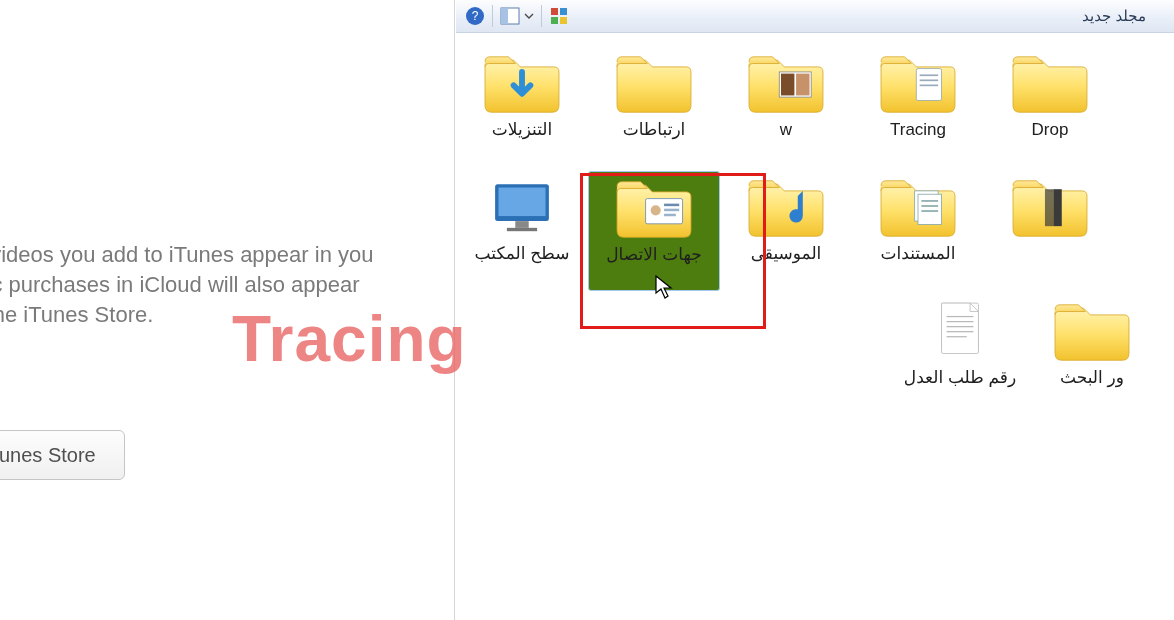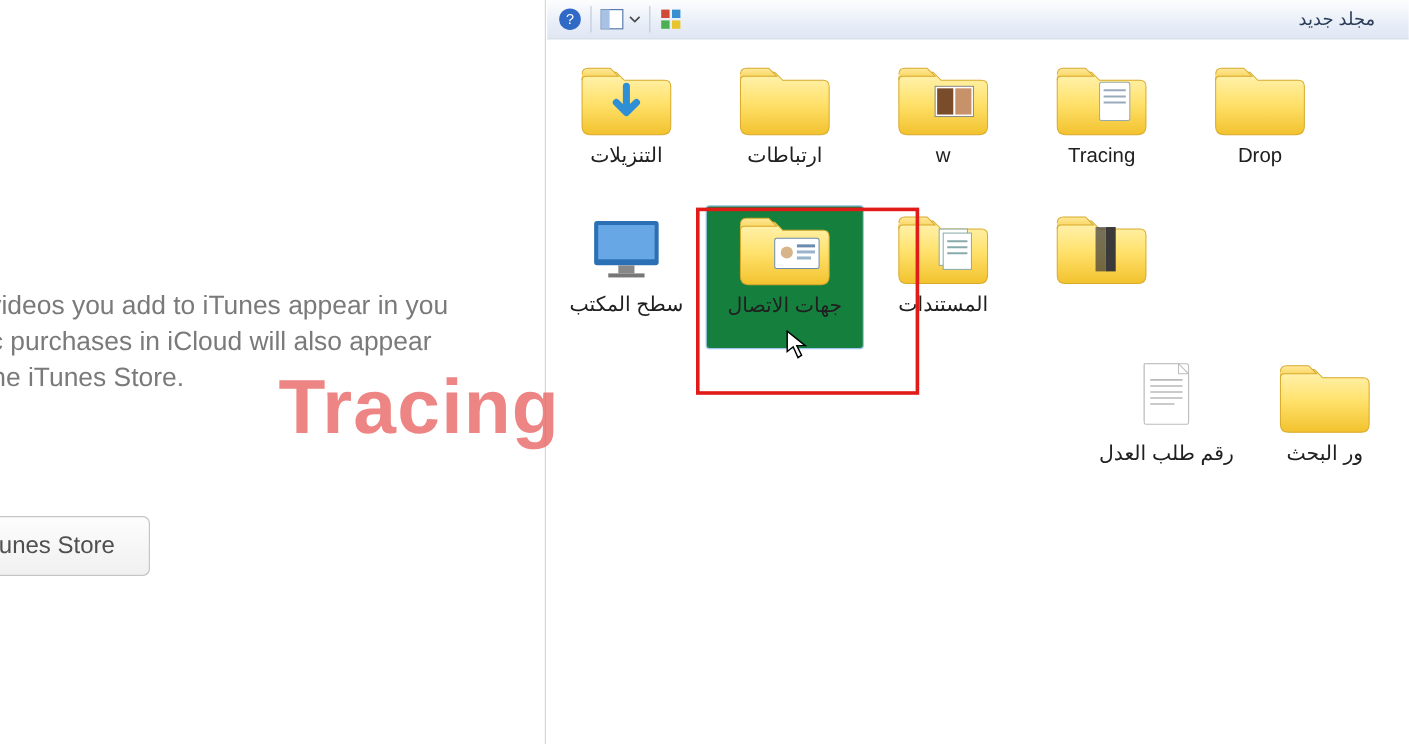--- a/index.html
+++ b/index.html
@@ -126,33 +126,33 @@
     text-align: center;
     flex-shrink: 0;
   }
   .folder .lbl {
     margin-top: 4px;
     line-height: 18px;
     word-break: break-word;
     max-width: 120px;
   }
   .folder.selected {
-    background: #15803d;
+    background: #4d7c0f;
     border: 1px solid #a3c7ee;
     border-radius: 3px;
     box-sizing: border-box;
   }
   .highlight-box {
     position: absolute;
     border: 3px solid #e11b17;
     pointer-events: none;
   }
   .row3 {
     justify-content: flex-end;
-    padding-right: 4px;
+    padding-right: 16px;
   }
   
   .folder svg {
     width: 84px;
     height: 70px;
     display: block;
   }
   
   .watermark {
     position: absolute;
@@ -281,20 +281,27 @@
           <div class="folder selected">
             <svg viewBox="0 0 100 80">
               <use href="#folderBase"></use>
               <rect x="40" y="30" width="44" height="30" rx="2" fill="#fff" stroke="#6b8bb0"></rect>
               <circle cx="52" cy="44" r="6" fill="#d8b48a"></circle>
               <rect x="62" y="36" width="18" height="3" fill="#6b8bb0"></rect>
               <rect x="62" y="42" width="18" height="3" fill="#9ab3cd"></rect>
               <rect x="62" y="48" width="14" height="3" fill="#9ab3cd"></rect>
             </svg>
             <div class="lbl">جهات الاتصال</div>
+          </div>
+          <div class="folder">
+            <svg viewBox="0 0 100 80">
+              <use href="#folderBase"></use>
+              <path d="M74 22 v30 a8 8 0 1 1-6-8 V28" fill="#2e7fcf" transform="translate(-4 0)"></path>
+            </svg>
+            <div class="lbl">الموسيقى</div>
           </div>
           <div class="folder">
             <svg viewBox="0 0 100 80">
               <use href="#folderBase"></use>
               <rect x="46" y="22" width="28" height="36" fill="#fff" stroke="#8aa"></rect>
               <rect x="50" y="26" width="28" height="36" fill="#fff" stroke="#8aa"></rect>
               <line x1="54" y1="34" x2="74" y2="34" stroke="#8aa" stroke-width="2"></line>
               <line x1="54" y1="40" x2="74" y2="40" stroke="#8aa" stroke-width="2"></line>
               <line x1="54" y1="46" x2="74" y2="46" stroke="#8aa" stroke-width="2"></line>
             </svg>

